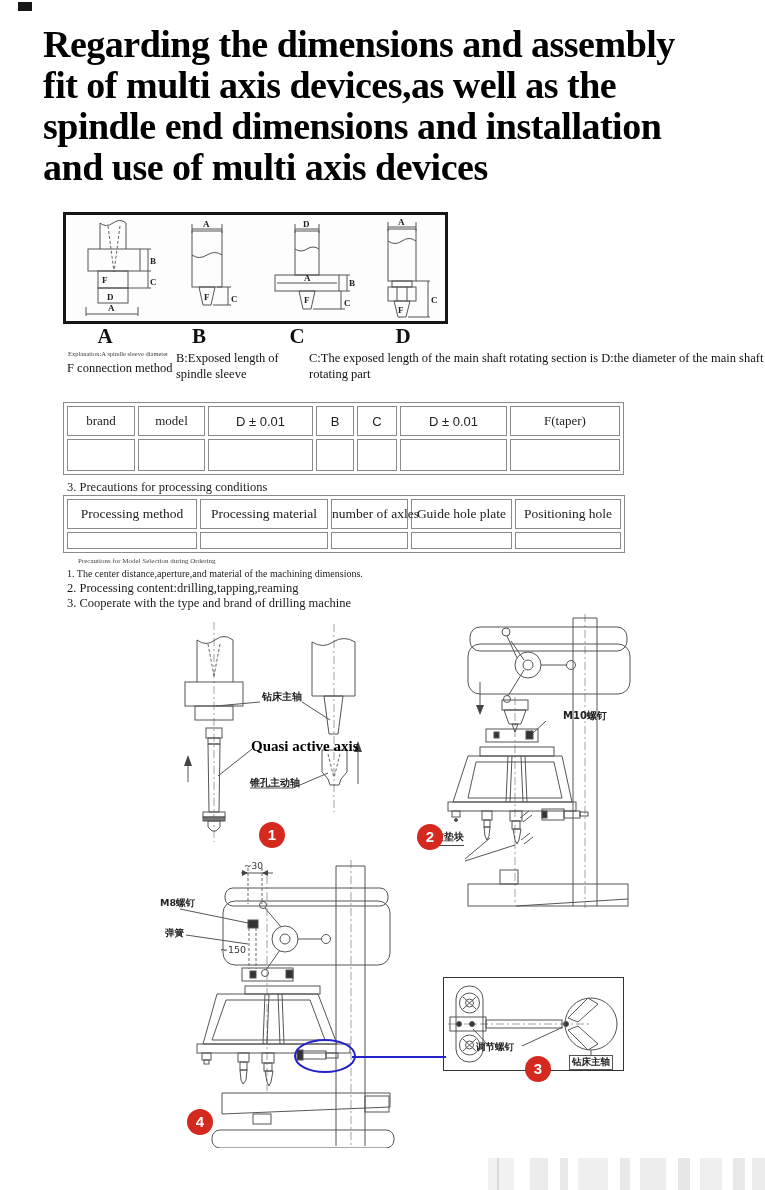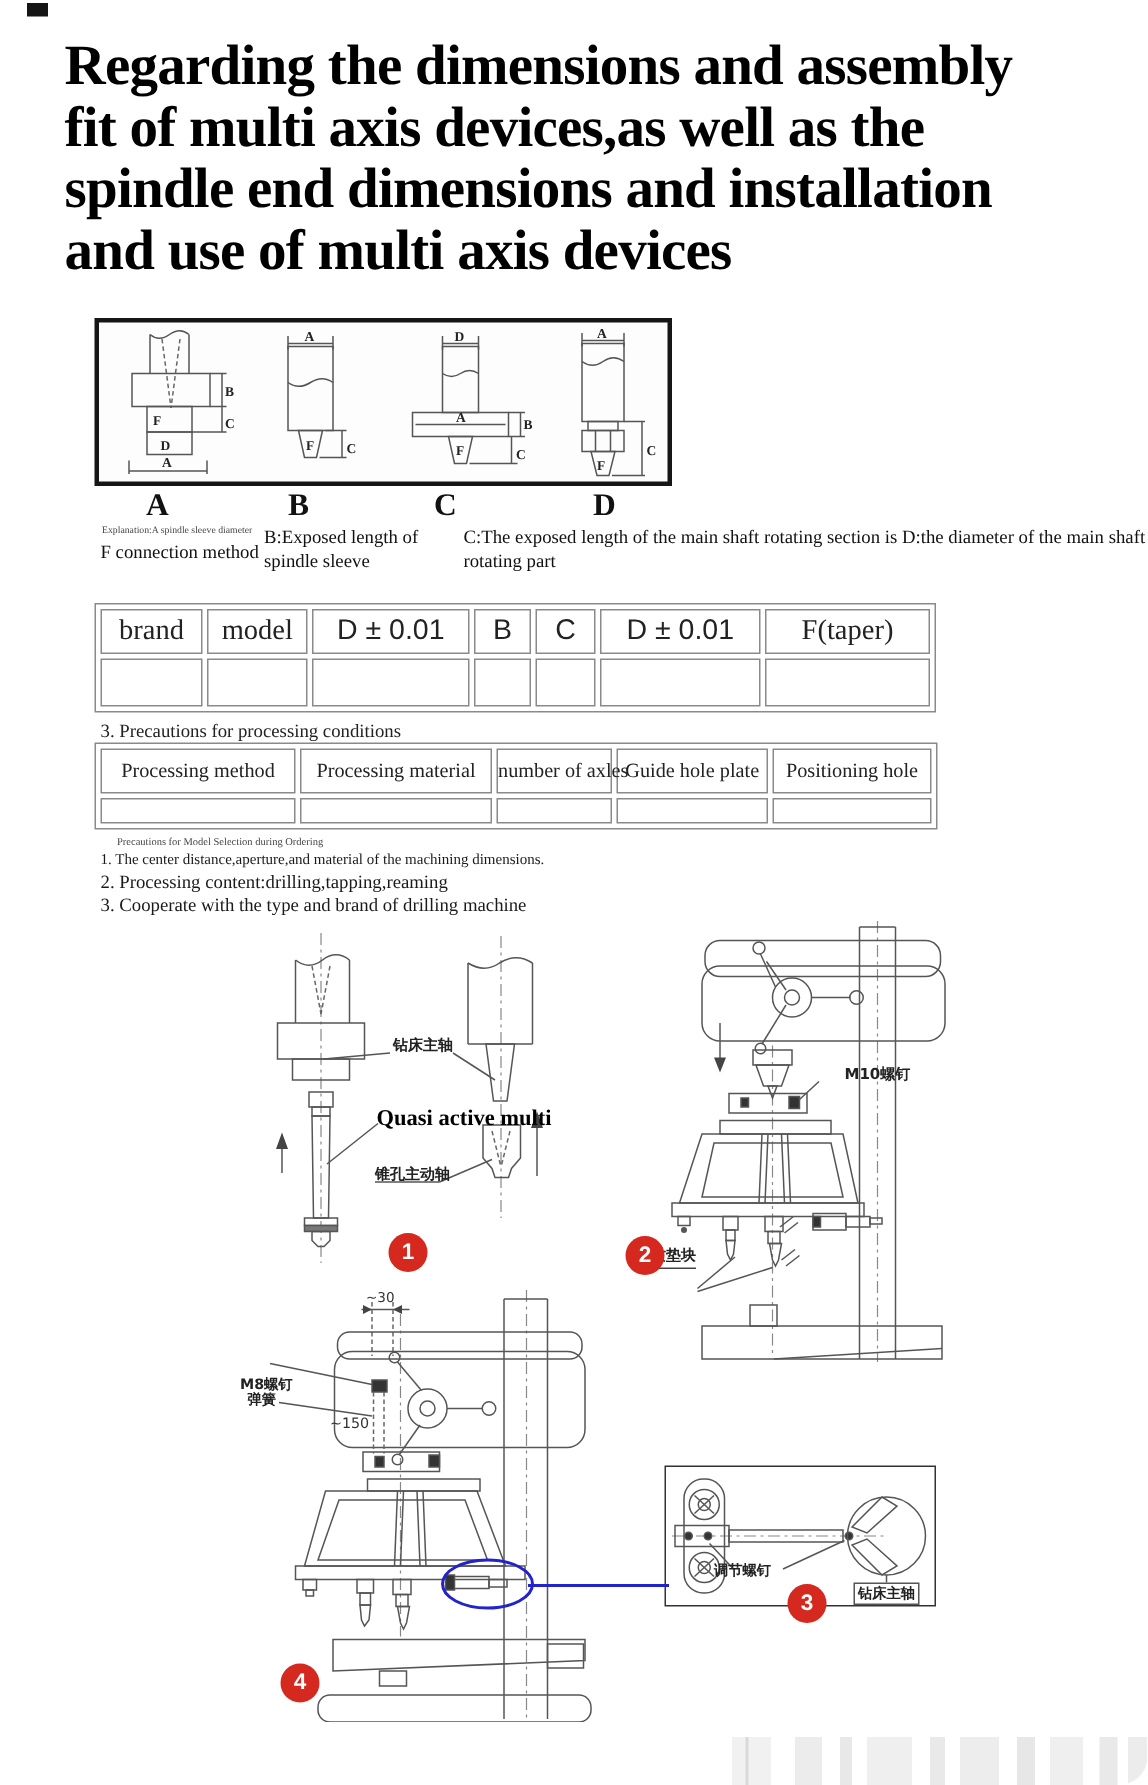--- a/index.html
+++ b/index.html
@@ -1,33 +1,33 @@
 <!DOCTYPE html>
 <html><head>
 <meta charset="utf-8">
 <style>
   html,body{margin:0;padding:0;background:#fff;}
   .page{position:relative;width:765px;height:1190px;background:#fff;overflow:hidden;
-        font-family:"Liberation Serif",serif;color:#111;border-radius:19px;}
+        font-family:"Liberation Serif",serif;color:#111;}
   .abs{position:absolute;}
   .black-mark{left:18px;top:2px;width:14px;height:9px;background:#151515;}
   .title{left:43px;top:24px;font-weight:bold;font-size:38px;line-height:41px;letter-spacing:-0.5px;color:#000;}
   .title div{white-space:nowrap;}
   .s-head{font-size:12.5px;color:#222;white-space:nowrap;}
   .h1line{left:67px;top:191px;font-size:11.5px;}
   .spindle-box{left:63px;top:212px;width:385px;height:112px;border:3px solid #161616;box-sizing:border-box;background:#fdfdfd;}
   .fig-letter{top:324px;width:26px;text-align:center;font-size:21px;font-weight:bold;color:#111;}
   .exp-a{left:68px;top:350px;font-size:6.5px;color:#444;white-space:nowrap;}
   .exp-f{left:67px;top:361px;font-size:12.5px;white-space:nowrap;}
   .exp-b{left:176px;top:350px;font-size:12.5px;width:115px;line-height:16px;}
   .exp-cd{left:309px;top:350px;font-size:12.5px;width:460px;line-height:16px;}
   .s2-head{left:67px;top:386px;margin-top:44px;}
   .s3-head{left:67px;top:480px;}
   table.spec{border-collapse:separate;border-spacing:3px;border:1px solid #8a8a8a;background:#fff;table-layout:fixed;}
-  table.spec td{border:1px solid #8a8a8a;text-align:center;vertical-align:middle;font-size:19px;color:#222;
+  table.spec td{border:1px solid #8a8a8a;text-align:center;vertical-align:middle;font-size:13px;color:#222;
                 overflow:visible;white-space:nowrap;padding:0;}
   .t1{left:63px;top:402px;width:539px;}
   .t1 td.hd{height:28px;}
   .t1 td.bd{height:30px;}
   .t2{left:63px;top:495px;width:539px;}
   .t2 td.hd{height:28px;font-size:13.5px;}
   .t2 td.bd{height:15px;}
   .sans{font-family:"Liberation Sans",sans-serif;font-size:12.5px;}
   .notes-small{left:68px;top:557px;font-size:7px;color:#444;white-space:nowrap;padding-left:10px;}
   .note-item{left:67px;white-space:nowrap;color:#1a1a1a;}
@@ -252,21 +252,21 @@
       <line x1="208" y1="168" x2="208" y2="132"></line>
       <path class="fill" d="M208,125 L204,136 L212,136 Z"></path>
       <line x1="110" y1="86" x2="66" y2="90"></line>
       <line x1="152" y1="86" x2="180" y2="104"></line>
       <line x1="102" y1="133" x2="68" y2="160"></line>
       <line x1="100" y1="172" x2="143" y2="172"></line>
       <line x1="143" y1="172" x2="178" y2="157"></line>
     </g>
   </svg>
   <div class="abs cjk-label" style="left:262px;top:690px;">钻床主轴</div>
-  <div class="abs quasi" style="left:251px;top:738px;">Quasi active multi</div>
+  <div class="abs quasi" style="left:251px;top:738px;">Quasi active axis</div>
   <div class="abs cjk-label" style="left:250px;top:776px;">锥孔主动轴</div>
   <div class="abs rednum" style="left:259px;top:822px;">1</div>
 
   <svg class="abs" style="left:420px;top:612px;" width="275" height="300" viewBox="0 0 275 300">
     <line class="cl" x1="165" y1="2" x2="165" y2="296"></line>
     <line class="cl" x1="95" y1="85" x2="95" y2="292"></line>
     <g class="ln">
       <line x1="153" y1="6" x2="153" y2="294"></line>
         <line x1="177" y1="6" x2="177" y2="294"></line>
       <line x1="153" y1="6" x2="177" y2="6"></line>
@@ -373,21 +373,21 @@
         <rect x="186" y="197" width="12" height="5"></rect>
       <rect x="157" y="194" width="6" height="10" fill="#333"></rect>
       <path d="M82,237 L250,237 L250,251 L82,258 Z"></path>
       <rect x="113" y="258" width="18" height="10"></rect>
       <rect x="72" y="274" width="182" height="18" rx="8"></rect>
       <rect x="225" y="240" width="24" height="16"></rect>
     </g>
     <ellipse cx="185" cy="200" rx="30" ry="16" stroke="#2323cb" stroke-width="2" fill="none"></ellipse>
   </svg>
   <div class="abs dim-label" style="left:244px;top:861px;font-size:9px;">~30</div>
-  <div class="abs cjk-label" style="left:160px;top:897px;font-size:9.5px;margin-top:20px;">M8螺钉</div>
+  <div class="abs cjk-label" style="left:160px;top:897px;font-size:9.5px;">M8螺钉</div>
   <div class="abs cjk-label" style="left:165px;top:927px;font-size:9.5px;">弹簧</div>
   <div class="abs dim-label" style="left:220px;top:944px;">~150</div>
   <div class="abs rednum" style="left:187px;top:1109px;">4</div>
 
   <svg class="abs" style="left:442px;top:976px;" width="185" height="100" viewBox="0 0 185 100">
     <line class="cl" x1="6" y1="48" x2="150" y2="48"></line>
     <g class="ln">
       <rect x="1.5" y="1.5" width="180" height="93" class="thick"></rect>
       <rect x="14" y="10" width="27" height="76" rx="13"></rect>
       <circle cx="27.5" cy="27" r="10"></circle>

